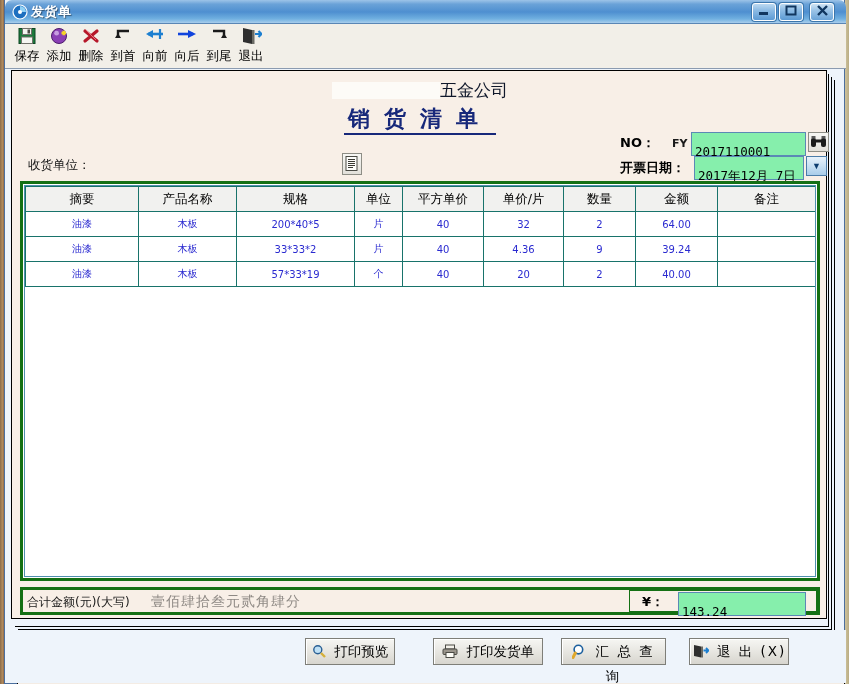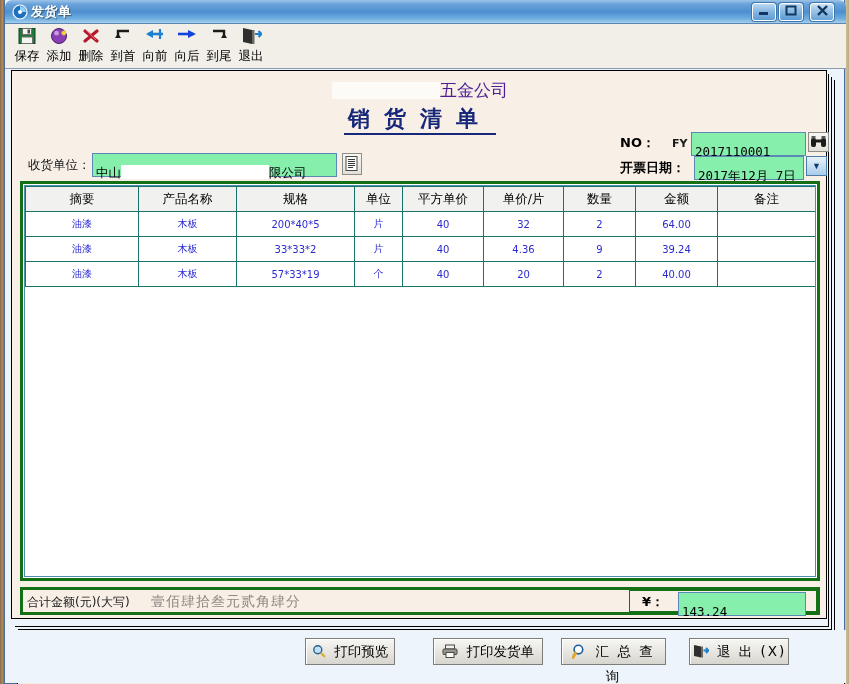--- a/index.html
+++ b/index.html
@@ -85,21 +85,21 @@
   }
 
   #paper {
     position: absolute; left: 0; top: 0; width: 816px; height: 549px;
     background: #f8efe7;
     border: 1px solid #000;
   }
   
   #company {
     position: absolute; left: 0; top: 8px; width: 816px;
-    text-align: center; font-size: 17px; color: #4c1d95;
+    text-align: center; font-size: 17px; color: #0f172a;
     font-family: "DejaVu Sans", sans-serif;
   }
   #company .redact {
     display: inline-block; width: 108px; height: 17px;
     background: #fdfbf7; vertical-align: -3px;
   }
   #doctitle {
     position: absolute; left: 0; top: 33px; width: 816px;
     text-align: center; font-size: 22px; font-weight: bold;
     color: #17287a; letter-spacing: 14px;
@@ -346,23 +346,20 @@
           </span>
         </div>
 
         <div class="lblb" style="left:608px;top:88px;">开票日期：</div>
         <div class="tbox" style="left:682px;top:85px;width:110px;height:21px;font-family:'DejaVu Sans Mono',monospace;">2017年12月 7日</div>
         <div class="combo-arrow" style="left:794px;top:85px;">
           <span>▼</span>
         </div>
 
         <div class="lbl" style="left:16px;top:86px;">收货单位：</div>
-        <div class="tbox" style="left:80px;top:82px;width:245px;height:22px;">
-          <span>中山</span><span style="display:inline-block;width:148px;height:14px;background:#ffffff;vertical-align:-2px;"></span><span>限公司</span>
-        </div>
         <div class="iconbtn" style="left:330px;top:82px;width:20px;height:22px;">
           <span>
             <svg width="14" height="16" viewBox="0 0 14 16" style="margin-top:2px">
               <rect x="1" y="0.5" width="11" height="14" fill="#fdfdfb" stroke="#4a4a44"></rect>
               <path d="M3 3.5 h7 M3 5.5 h7 M3 7.5 h7 M3 9.5 h7 M3 11.5 h5" stroke="#3a3a34" stroke-width="1"></path>
             </svg>
           </span>
         </div>
 
         <div id="gridwrap">

